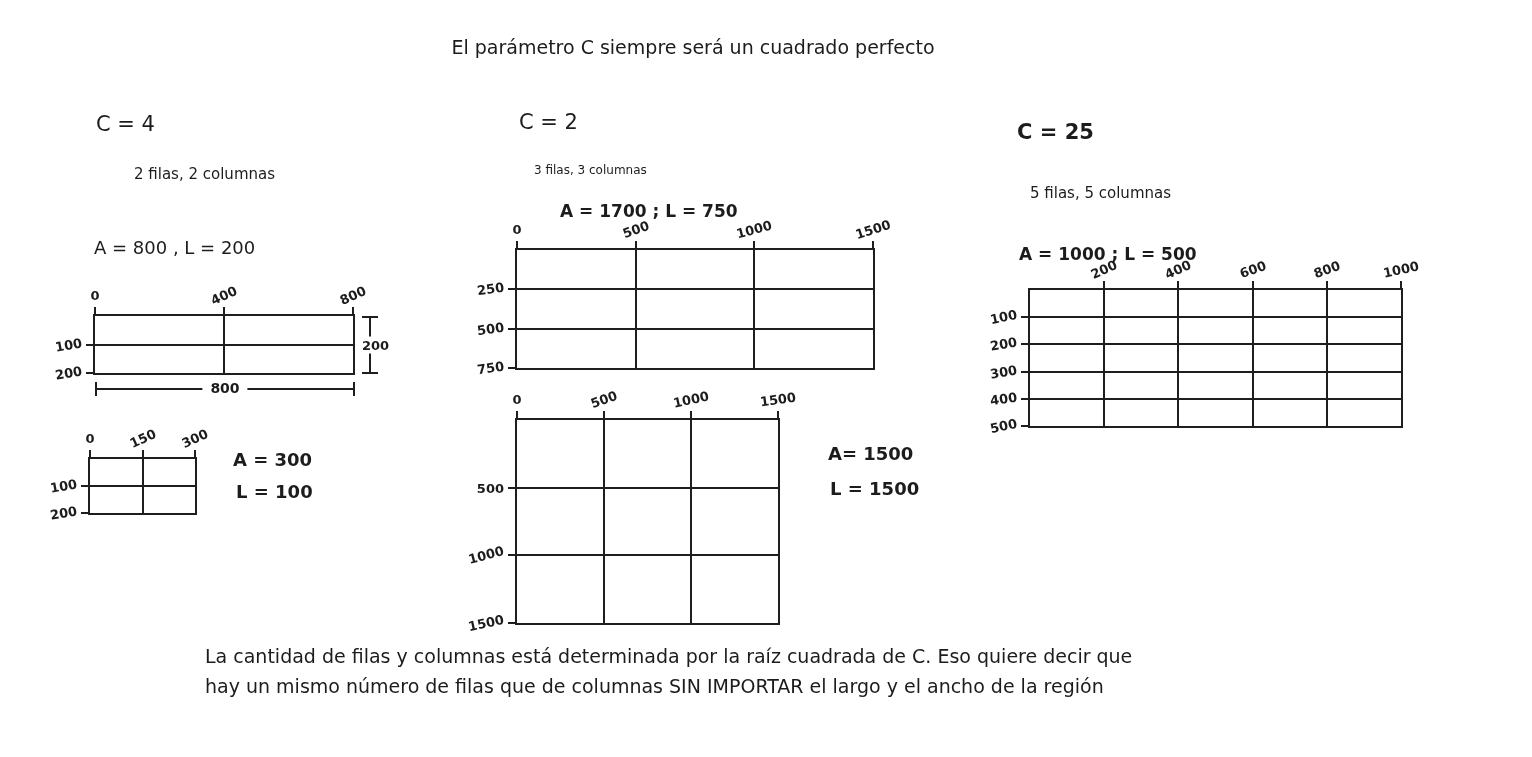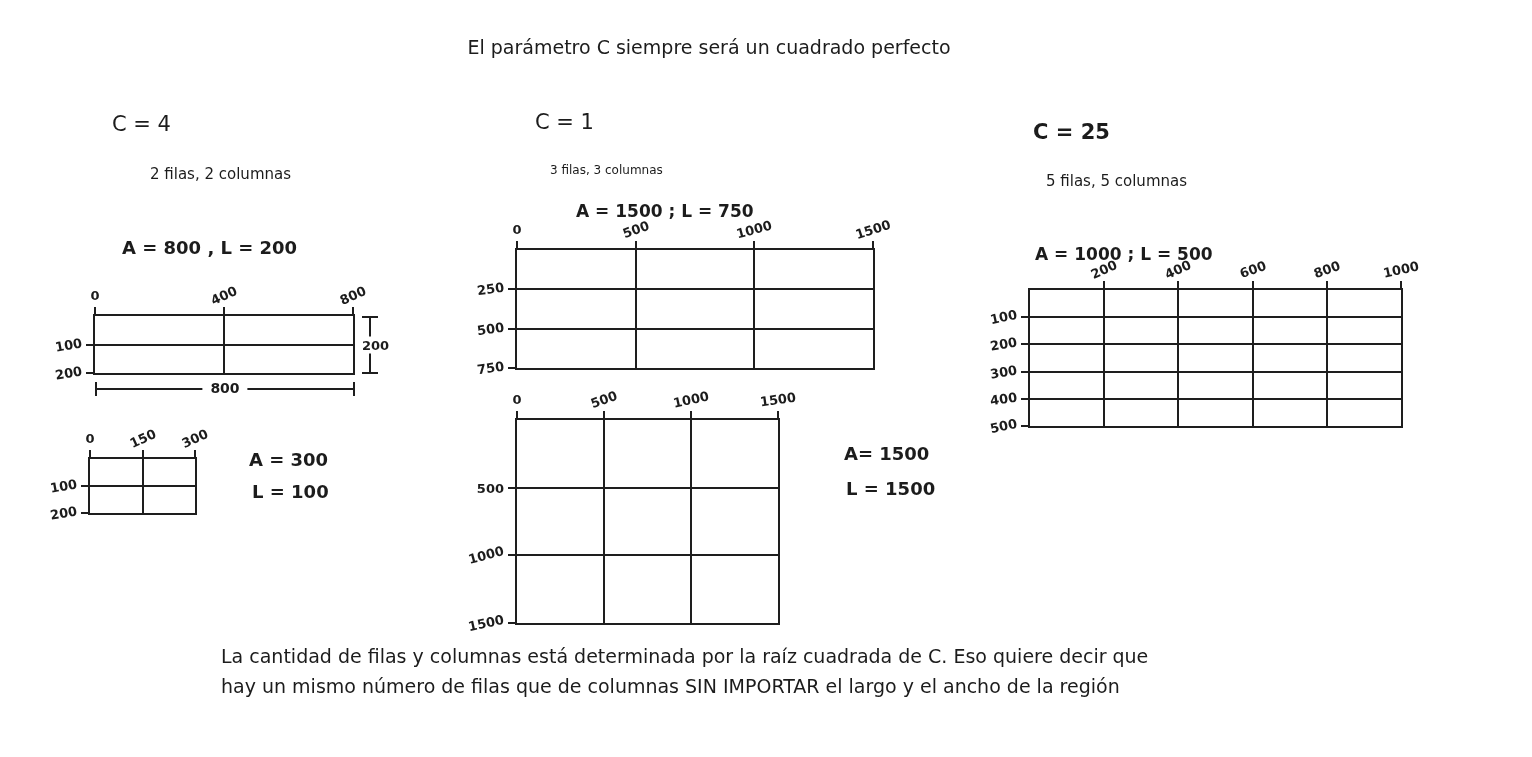--- a/index.html
+++ b/index.html
@@ -1,31 +1,31 @@
 <!DOCTYPE html>
 <html><head>
 <meta charset="utf-8">
 <style>
   html, body { margin:0; padding:0; background:#ffffff; }
   #canvas {
     position:relative; width:1532px; height:757px; background:#ffffff;
     font-family:"DejaVu Sans", sans-serif; color:#1c1c1c; overflow:hidden;
   }
-  .abs { position:absolute; white-space:nowrap;padding-left:16px; }
+  .abs { position:absolute; white-space:nowrap; }
 
   
   #title        { left:0; top:36px; width:1386px; text-align:center; font-size:19px; }
   #c4-heading   { left:96px;  top:112px; font-size:21px; }
   #c4-sub       { left:134px; top:165px; font-size:15px; }
-  #c4-params    { left:94px;  top:237px; font-size:18px; font-weight:700;margin-left:12px; }
+  #c4-params    { left:94px;  top:237px; font-size:18px; font-weight:400; }
   #c9-heading   { left:519px; top:110px; font-size:21px; }
   #c9-sub       { left:534px; top:163px; font-size:12px; }
   #c9-params    { left:560px; top:201px; font-size:17px; font-weight:600; }
   #c25-heading  { left:1017px; top:120px; font-size:21px;font-weight:bold; }
-  #c25-sub      { left:1030px; top:172px; font-size:15px; }
+  #c25-sub      { left:1030px; top:184px; font-size:15px; }
   #c25-params   { left:1019px; top:230px; font-size:17px; font-weight:600;margin-top:14px; }
 
   #c4-small-a   { left:233px; top:449px; font-size:18px; font-weight:600; }
   #c4-small-l   { left:236px; top:481px; font-size:18px; font-weight:600; }
   #c9-square-a  { left:828px; top:443px; font-size:18px; font-weight:600; }
   #c9-square-l  { left:830px; top:478px; font-size:18px; font-weight:600; }
 
   #footer-line1 { left:205px; top:645px; font-size:19px; }
   #footer-line2 { left:205px; top:675px; font-size:19px; }
 
@@ -61,23 +61,23 @@
 <body>
 
 <div id="canvas">
 
   <div id="title" class="abs">El parámetro C siempre será un cuadrado perfecto</div>
 
   <div id="c4-heading" class="abs">C = 4</div>
   <div id="c4-sub" class="abs">2 filas, 2 columnas</div>
   <div id="c4-params" class="abs">A = 800 ,   L = 200</div>
 
-  <div id="c9-heading" class="abs">C = 1</div>
+  <div id="c9-heading" class="abs">C = 2</div>
   <div id="c9-sub" class="abs">3 filas, 3 columnas</div>
-  <div id="c9-params" class="abs">A = 1500 ;   L = 750</div>
+  <div id="c9-params" class="abs">A = 1700 ;   L = 750</div>
 
   <div id="c25-heading" class="abs">C = 25</div>
   <div id="c25-sub" class="abs">5 filas, 5 columnas</div>
   <div id="c25-params" class="abs">A = 1000   ;   L = 500</div>
 
   <div id="grids">
       <div class="grid-box" style="left: 93px; top: 314px; width: 262px; height: 61px;">
         <div class="vline" style="left: 50%;"></div>
         <div class="hline" style="top: 50%;"></div>
         <div class="xtick-mark" style="left: 0%;"></div>

